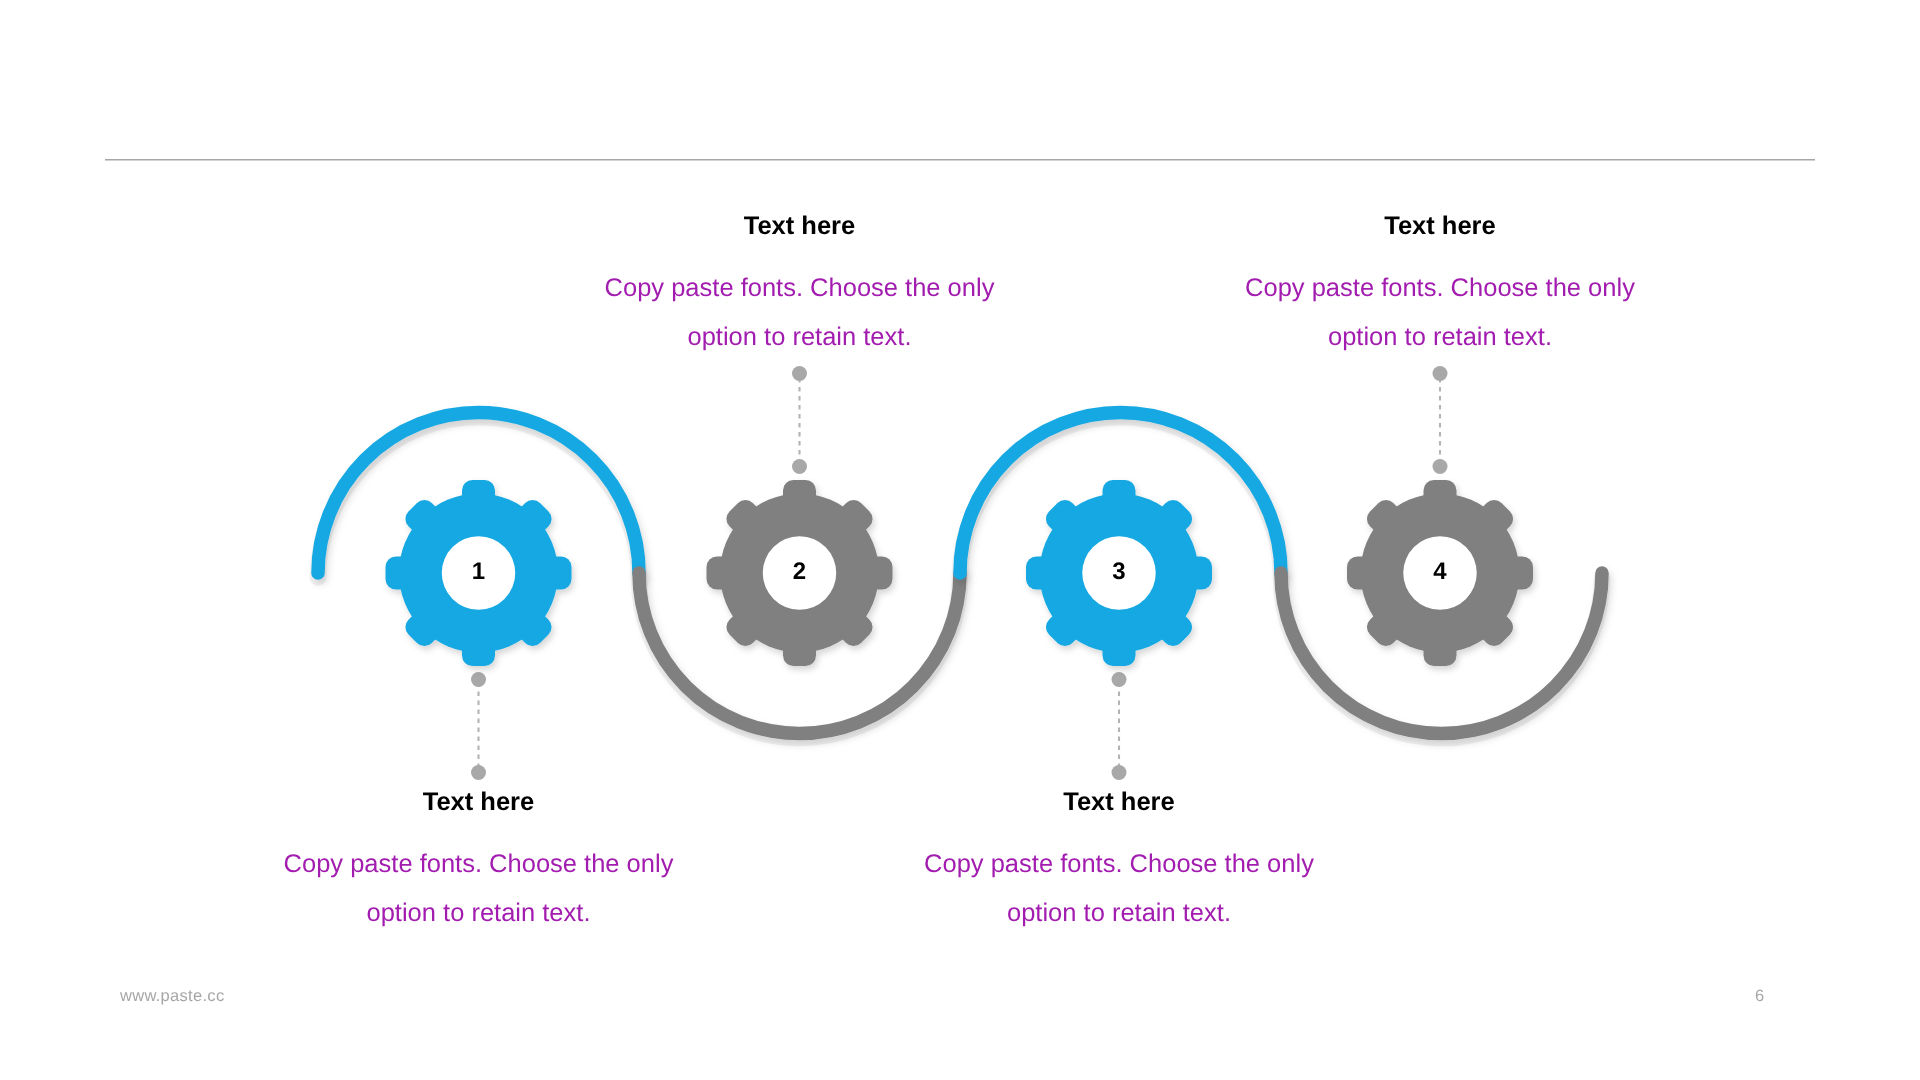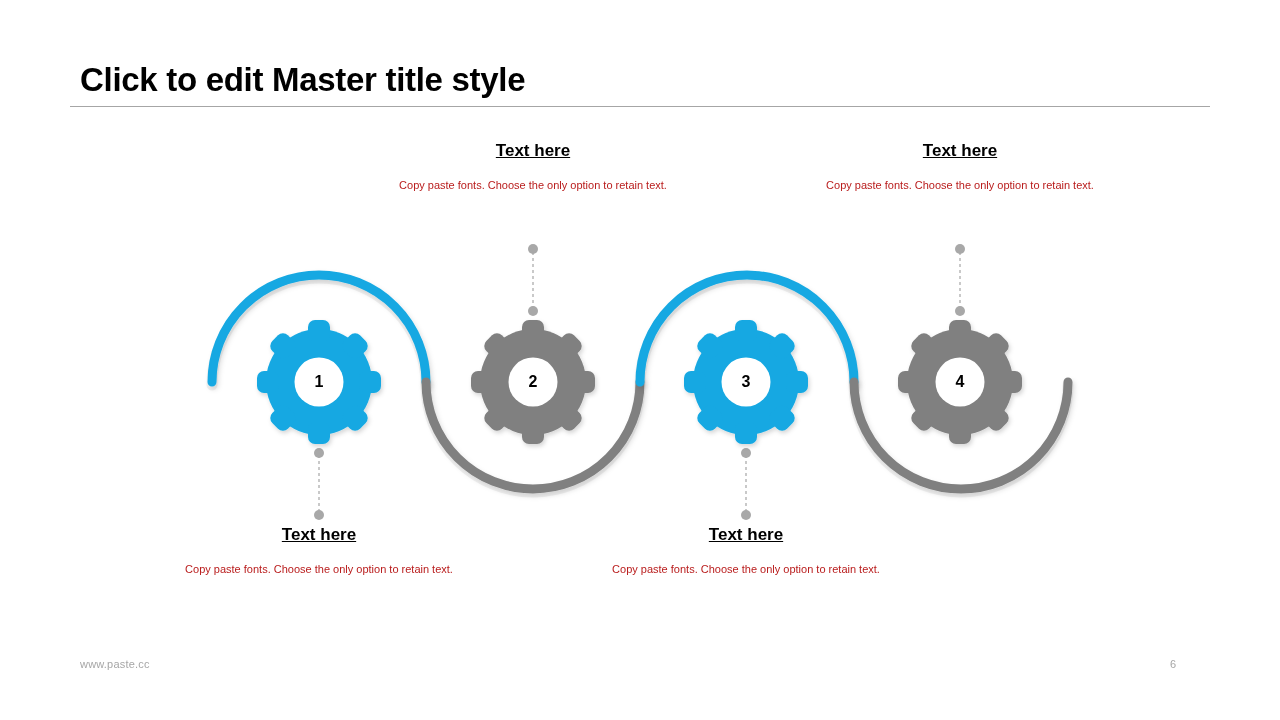--- a/index.html
+++ b/index.html
@@ -63,25 +63,24 @@
     position: absolute;
     width: 300px;
     text-align: center;
   }
   .tb-title {
     font-size: 17px;
     font-weight: bold;
     color: #000000;
     margin: 0 0 14px 0;
     line-height: 1.1;
-    text-decoration: underline;
   }
   .tb-body {
-    font-size: 11px;
-    color: #b91c1c;
+    font-size: 17px;
+    color: #a21caf;
     line-height: 1.95;
     margin: 0;
     font-weight: normal;
   }
 
   
   #tb-2 { left: 383px; top: 142px; }
   #tb-4 { left: 810px; top: 142px; }
   
   #tb-1 { left: 169px; top: 526px; }
@@ -120,21 +119,20 @@
     text-align: left;
     font-size: 11px;
     color: #a6a6a6;
   }
 </style>
 </head>
 <body>
 
 <div id="slide">
 
-  <div id="title">Click to edit Master title style</div>
   <div id="title-rule"></div>
 
   <div id="stage">
     <svg width="1280" height="720" viewBox="0 0 1280 720" xmlns="http://www.w3.org/2000/svg">
       <defs>
 
         <filter id="softShadow" x="-40%" y="-40%" width="180%" height="180%">
           <feDropShadow dx="1.5" dy="2.5" stdDeviation="2.2" flood-color="#000000" flood-opacity="0.16"></feDropShadow>
         </filter>
         <filter id="waveShadow" x="-30%" y="-30%" width="160%" height="160%">

